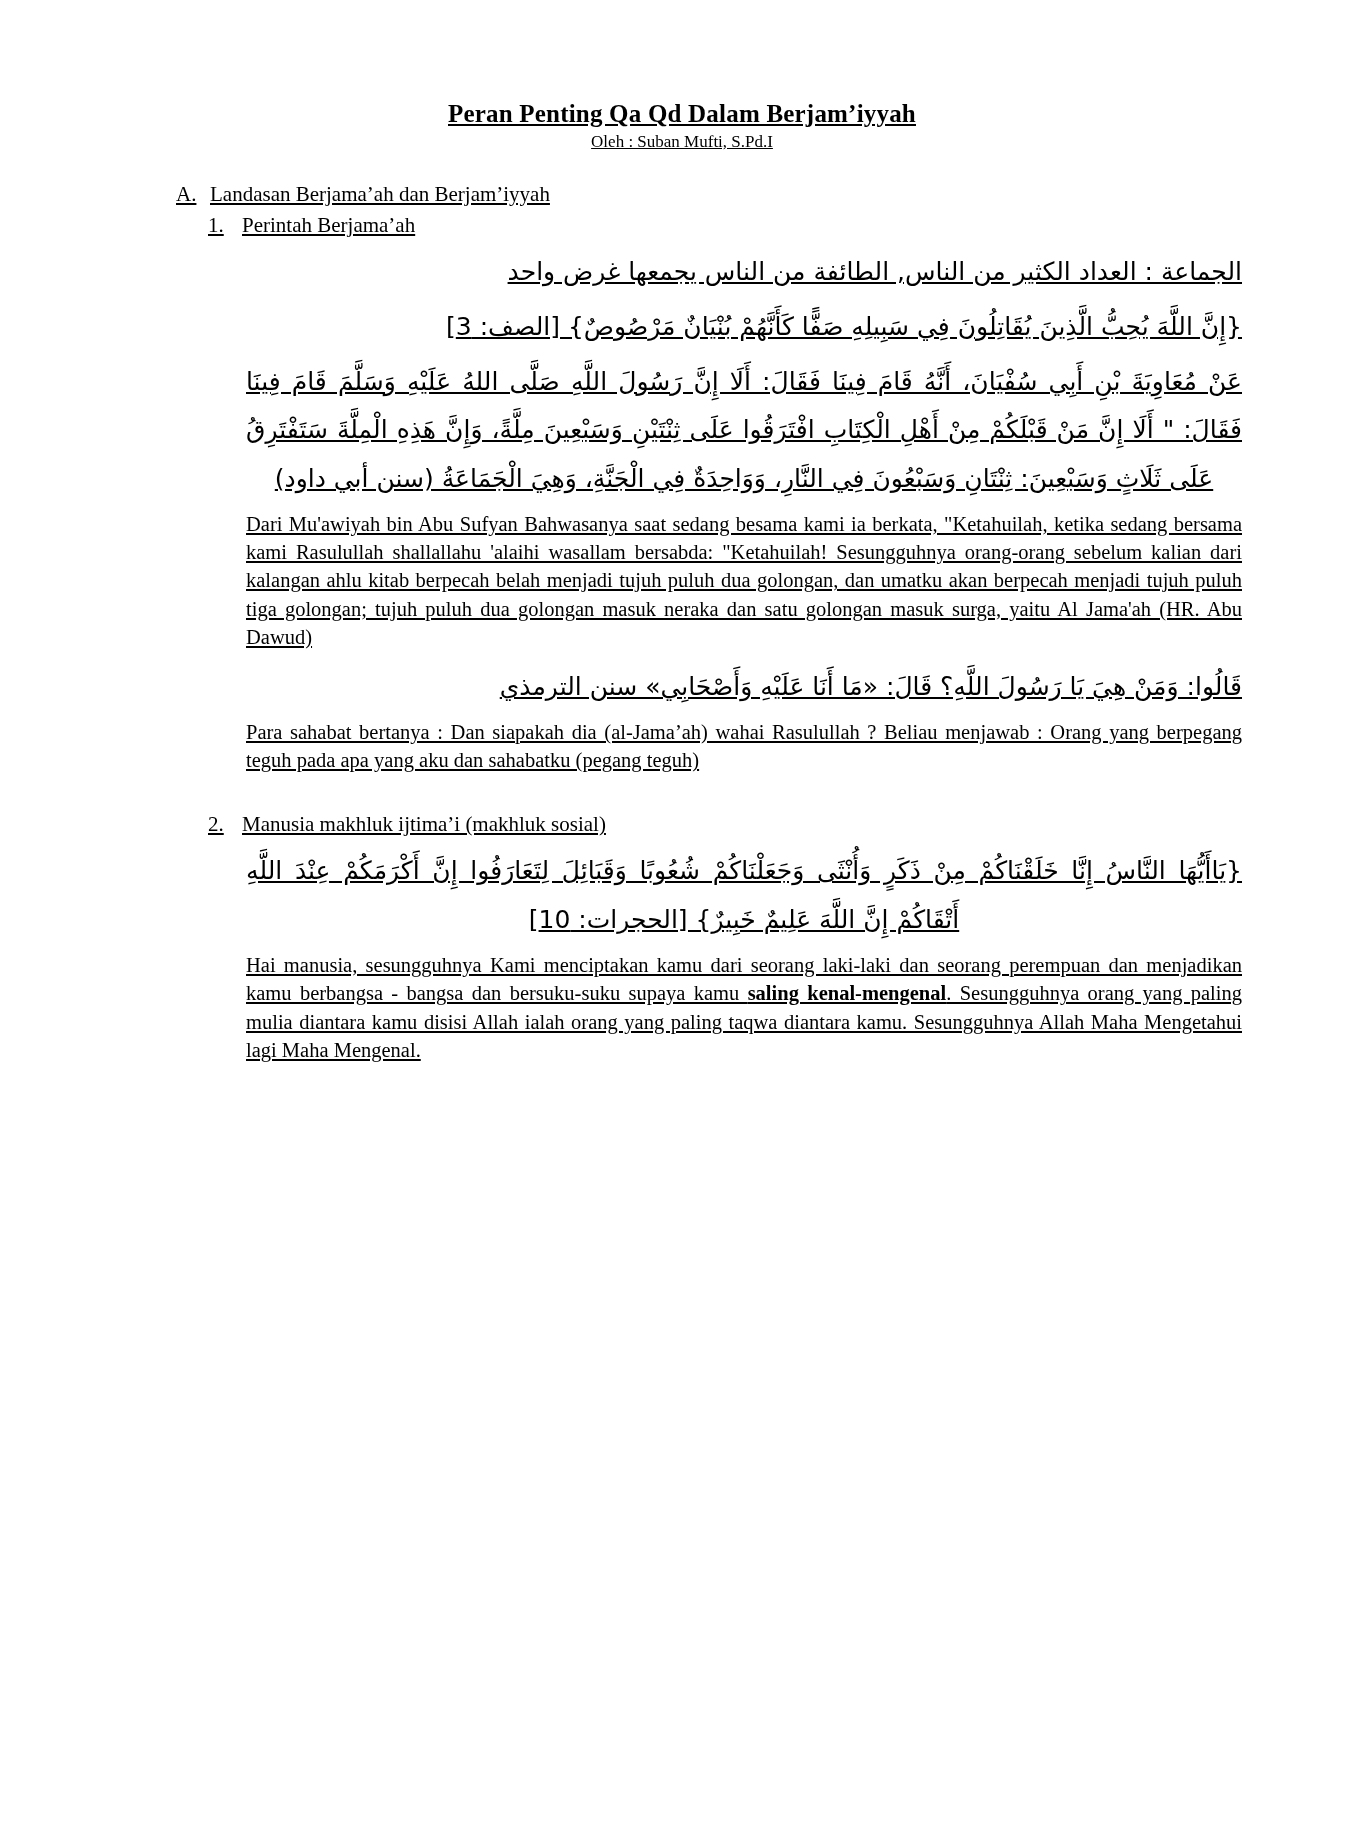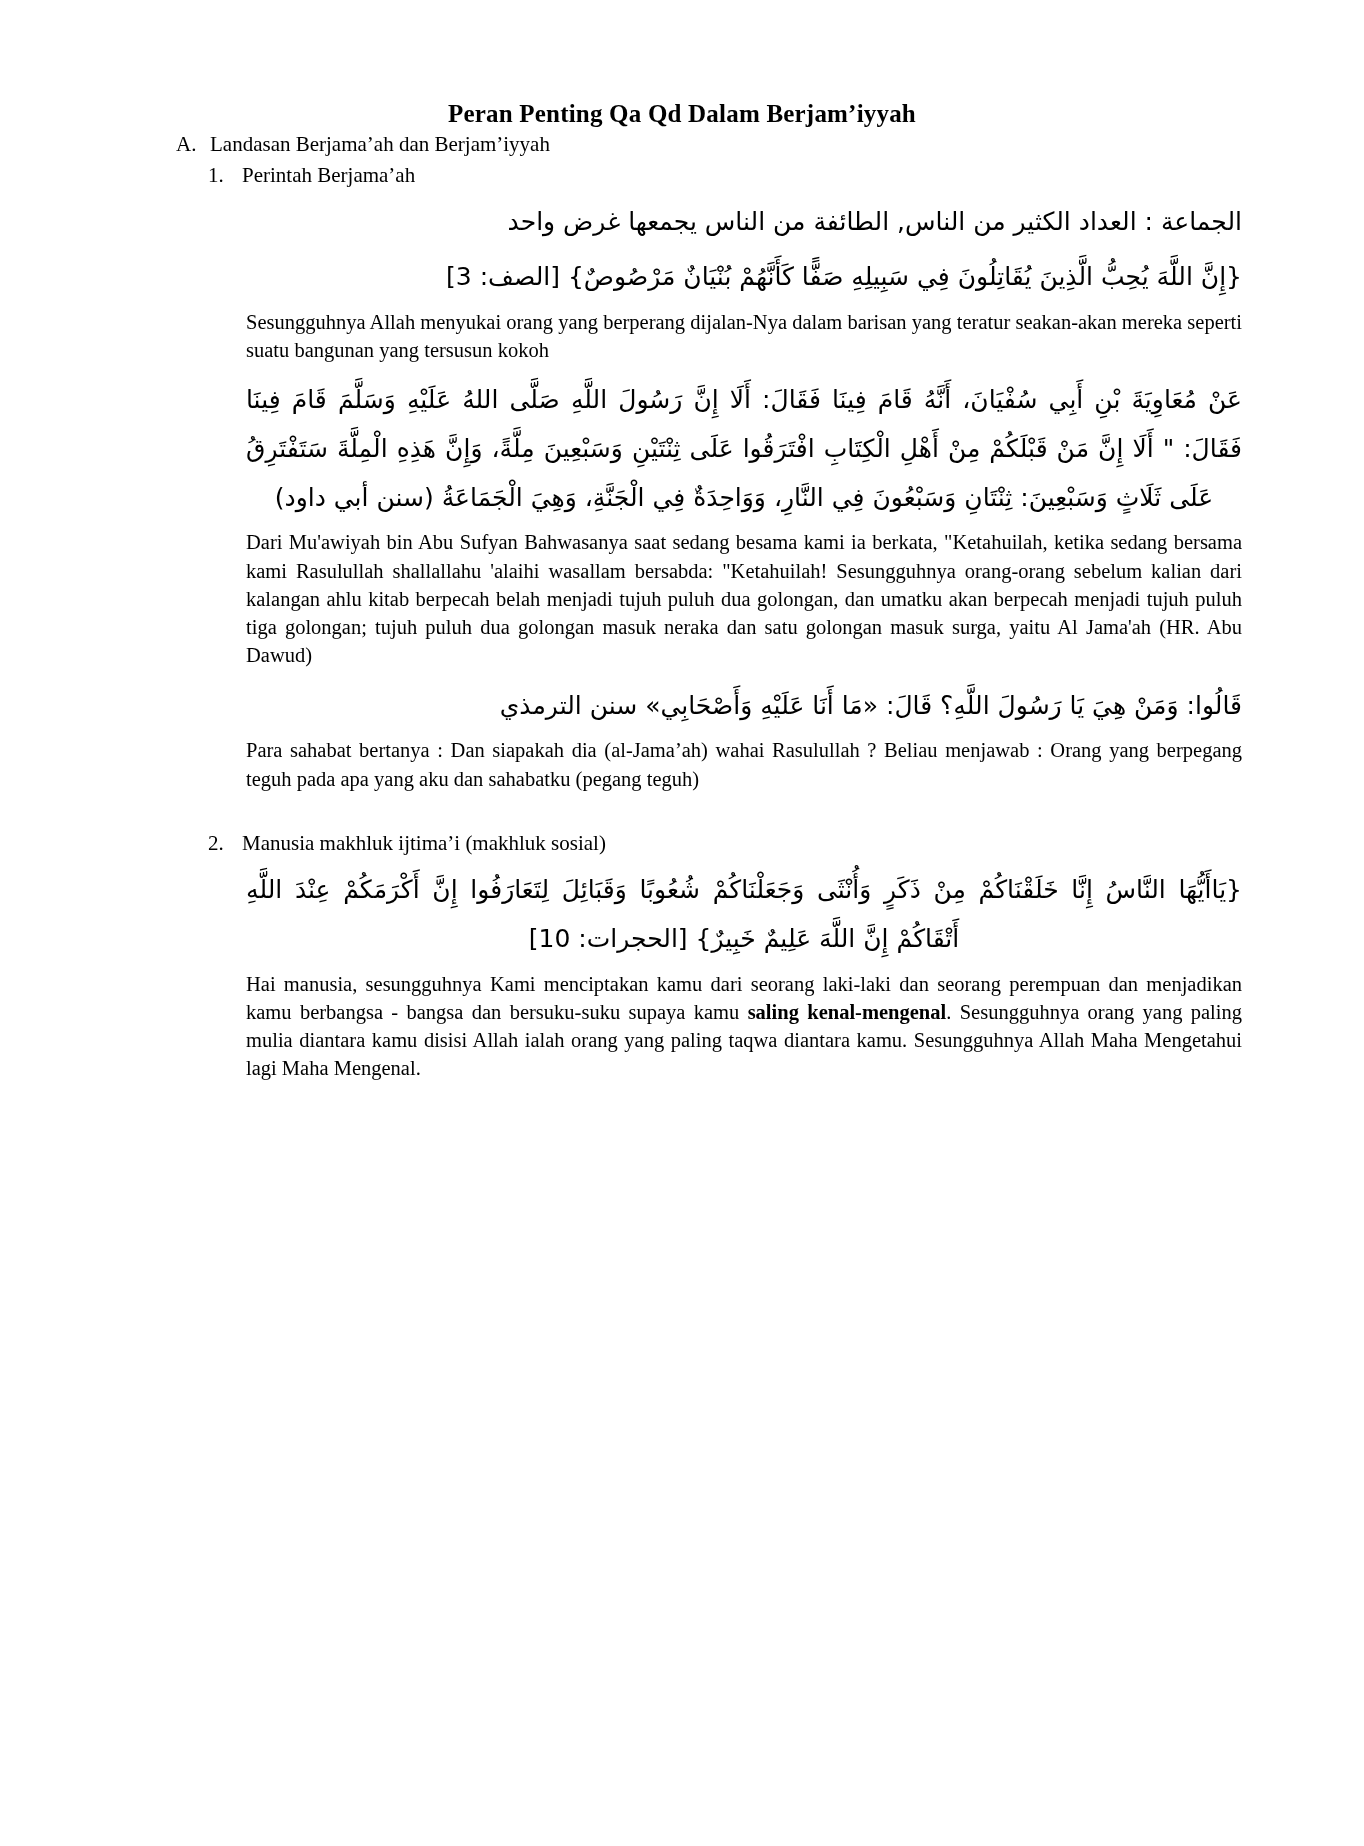--- a/index.html
+++ b/index.html
@@ -12,20 +12,21 @@
     min-height: 1846px;
     font-family: "Liberation Serif", "DejaVu Serif", serif;
     color: #000000;
   }
   .page {
     width: 1364px;
     min-height: 1846px;
     box-sizing: border-box;
     padding: 100px 118px 32px 118px;
     position: relative;
+    text-decoration: underline;
   }
   .doc-title {
     text-align: center;
     font-size: 25px;
     font-weight: bold;
     margin: 0 0 4px 0;
     letter-spacing: 0.2px;
   }
   .doc-byline {
     text-align: center;
@@ -94,39 +95,39 @@
   }
   .spacer-sm { height: 14px; }
   .spacer-md { height: 26px; }
 </style>
 </head>
 <body>
 
 <div class="page">
 
   <h1 class="doc-title">Peran Penting Qa Qd Dalam Berjam’iyyah</h1>
+  <div class="doc-byline">Oleh : Suban Mufti, S.Pd.I</div>
 
   <div class="lvl-a">
     <span class="marker">A.</span>
     <span>Landasan Berjama’ah dan Berjam’iyyah</span>
   </div>
 
   <div class="lvl-num">
     <span class="marker">1.</span>
     <span>Perintah Berjama’ah</span>
   </div>
 
   <div class="block">
 
     <p class="arabic rtl-natural center">الجماعة : العداد الكثير من الناس, الطائفة من الناس يجمعها غرض واحد</p>
 
 
     <p class="arabic rtl-natural center">{إِنَّ اللَّهَ يُحِبُّ الَّذِينَ يُقَاتِلُونَ فِي سَبِيلِهِ صَفًّا كَأَنَّهُمْ بُنْيَانٌ مَرْصُوصٌ} [الصف: 3]</p>
 
-    <p class="terjemah">Sesungguhnya Allah menyukai orang yang berperang dijalan-Nya dalam barisan yang teratur seakan-akan mereka seperti suatu bangunan yang tersusun kokoh</p>
 
     <p class="arabic rtl-natural justify">عَنْ مُعَاوِيَةَ بْنِ أَبِي سُفْيَانَ، أَنَّهُ قَامَ فِينَا فَقَالَ: أَلَا إِنَّ رَسُولَ اللَّهِ صَلَّى اللهُ عَلَيْهِ وَسَلَّمَ قَامَ فِينَا فَقَالَ: " أَلَا إِنَّ مَنْ قَبْلَكُمْ مِنْ أَهْلِ الْكِتَابِ افْتَرَقُوا عَلَى ثِنْتَيْنِ وَسَبْعِينَ مِلَّةً، وَإِنَّ هَذِهِ الْمِلَّةَ سَتَفْتَرِقُ عَلَى ثَلَاثٍ وَسَبْعِينَ: ثِنْتَانِ وَسَبْعُونَ فِي النَّارِ، وَوَاحِدَةٌ فِي الْجَنَّةِ، وَهِيَ الْجَمَاعَةُ (سنن أبي داود)</p>
 
     <p class="terjemah">Dari Mu'awiyah bin Abu Sufyan Bahwasanya saat sedang besama kami ia berkata, "Ketahuilah, ketika sedang bersama kami Rasulullah shallallahu 'alaihi wasallam bersabda: "Ketahuilah! Sesungguhnya orang-orang sebelum kalian dari kalangan ahlu kitab berpecah belah menjadi tujuh puluh dua golongan, dan umatku akan berpecah menjadi tujuh puluh tiga golongan; tujuh puluh dua golongan masuk neraka dan satu golongan masuk surga, yaitu Al Jama'ah (HR. Abu Dawud)</p>
 
     <p class="arabic rtl-natural center">قَالُوا: وَمَنْ هِيَ يَا رَسُولَ اللَّهِ؟ قَالَ: «مَا أَنَا عَلَيْهِ وَأَصْحَابِي» سنن الترمذي</p>
 
     <p class="terjemah">Para sahabat bertanya : Dan siapakah dia (al-Jama’ah) wahai Rasulullah ? Beliau menjawab : Orang yang berpegang teguh pada apa yang aku dan sahabatku (pegang teguh)</p>
   </div>
 

